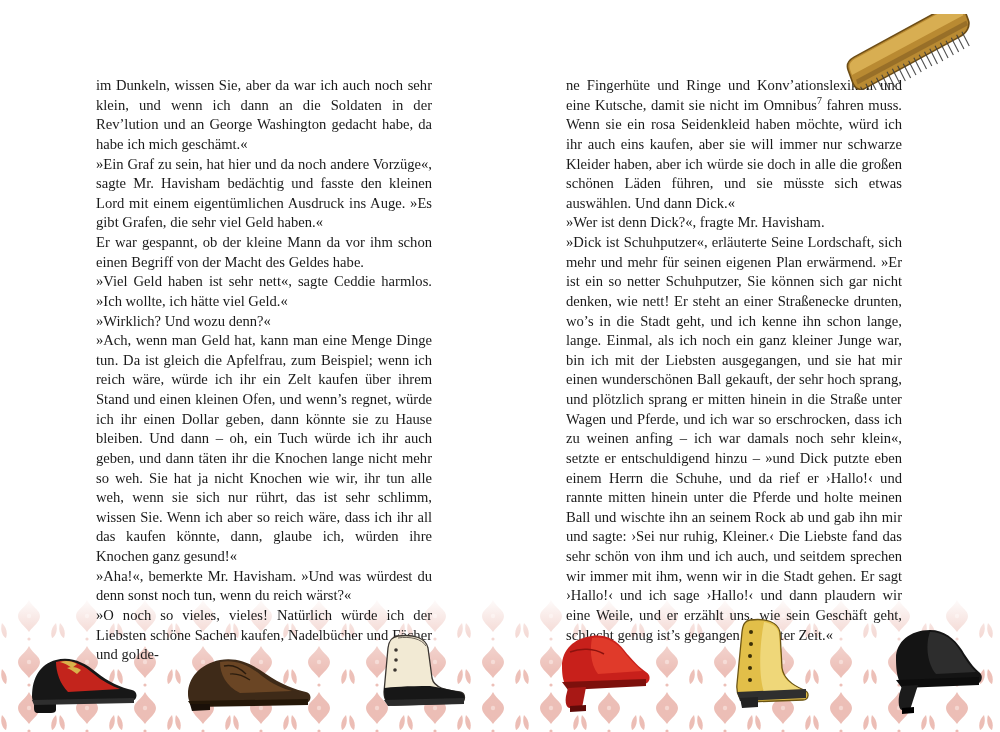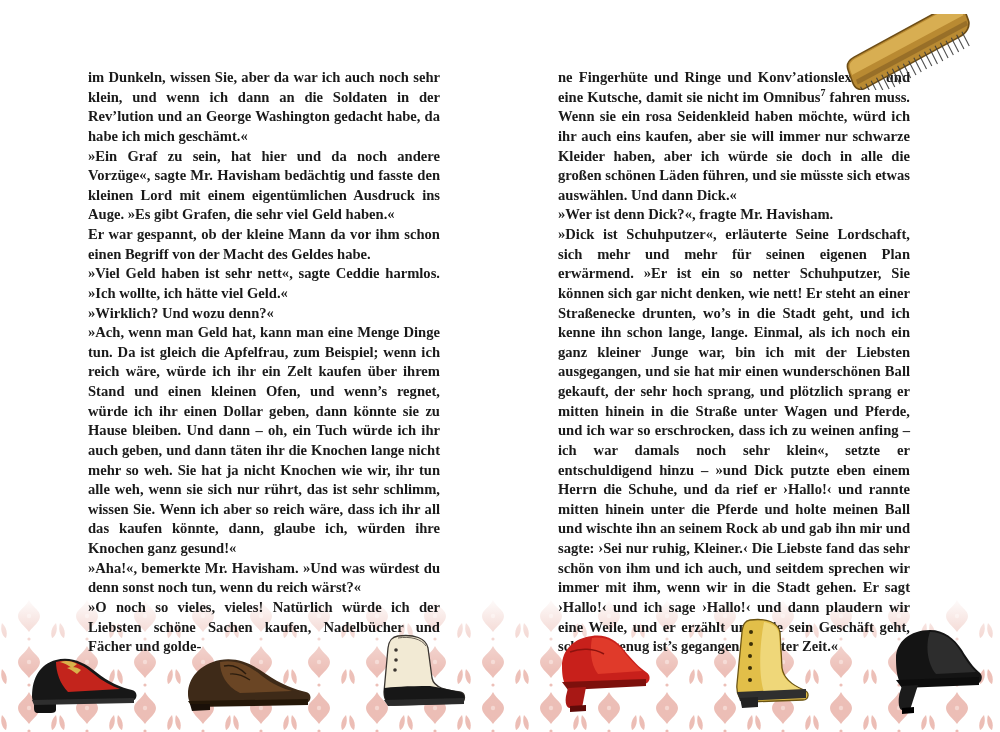--- a/index.html
+++ b/index.html
@@ -43,24 +43,23 @@
     line-height: 1.345;
     color: #1a1a1a;
     text-align: justify;
     -webkit-hyphens: none;
     hyphens: none;
   }
   .column.left  { left: 88px; }
   .column.right { left: 558px; }
 
   .column p {
-    margin: 0;
+    margin: 8px;
     text-indent: 0;
     white-space: pre-wrap;
-    font-weight: bold;
   }
 
   
   .illus {
     position: absolute;
   }
   .brush {
     top: 14px;
     left: 840px;
     width: 150px;

